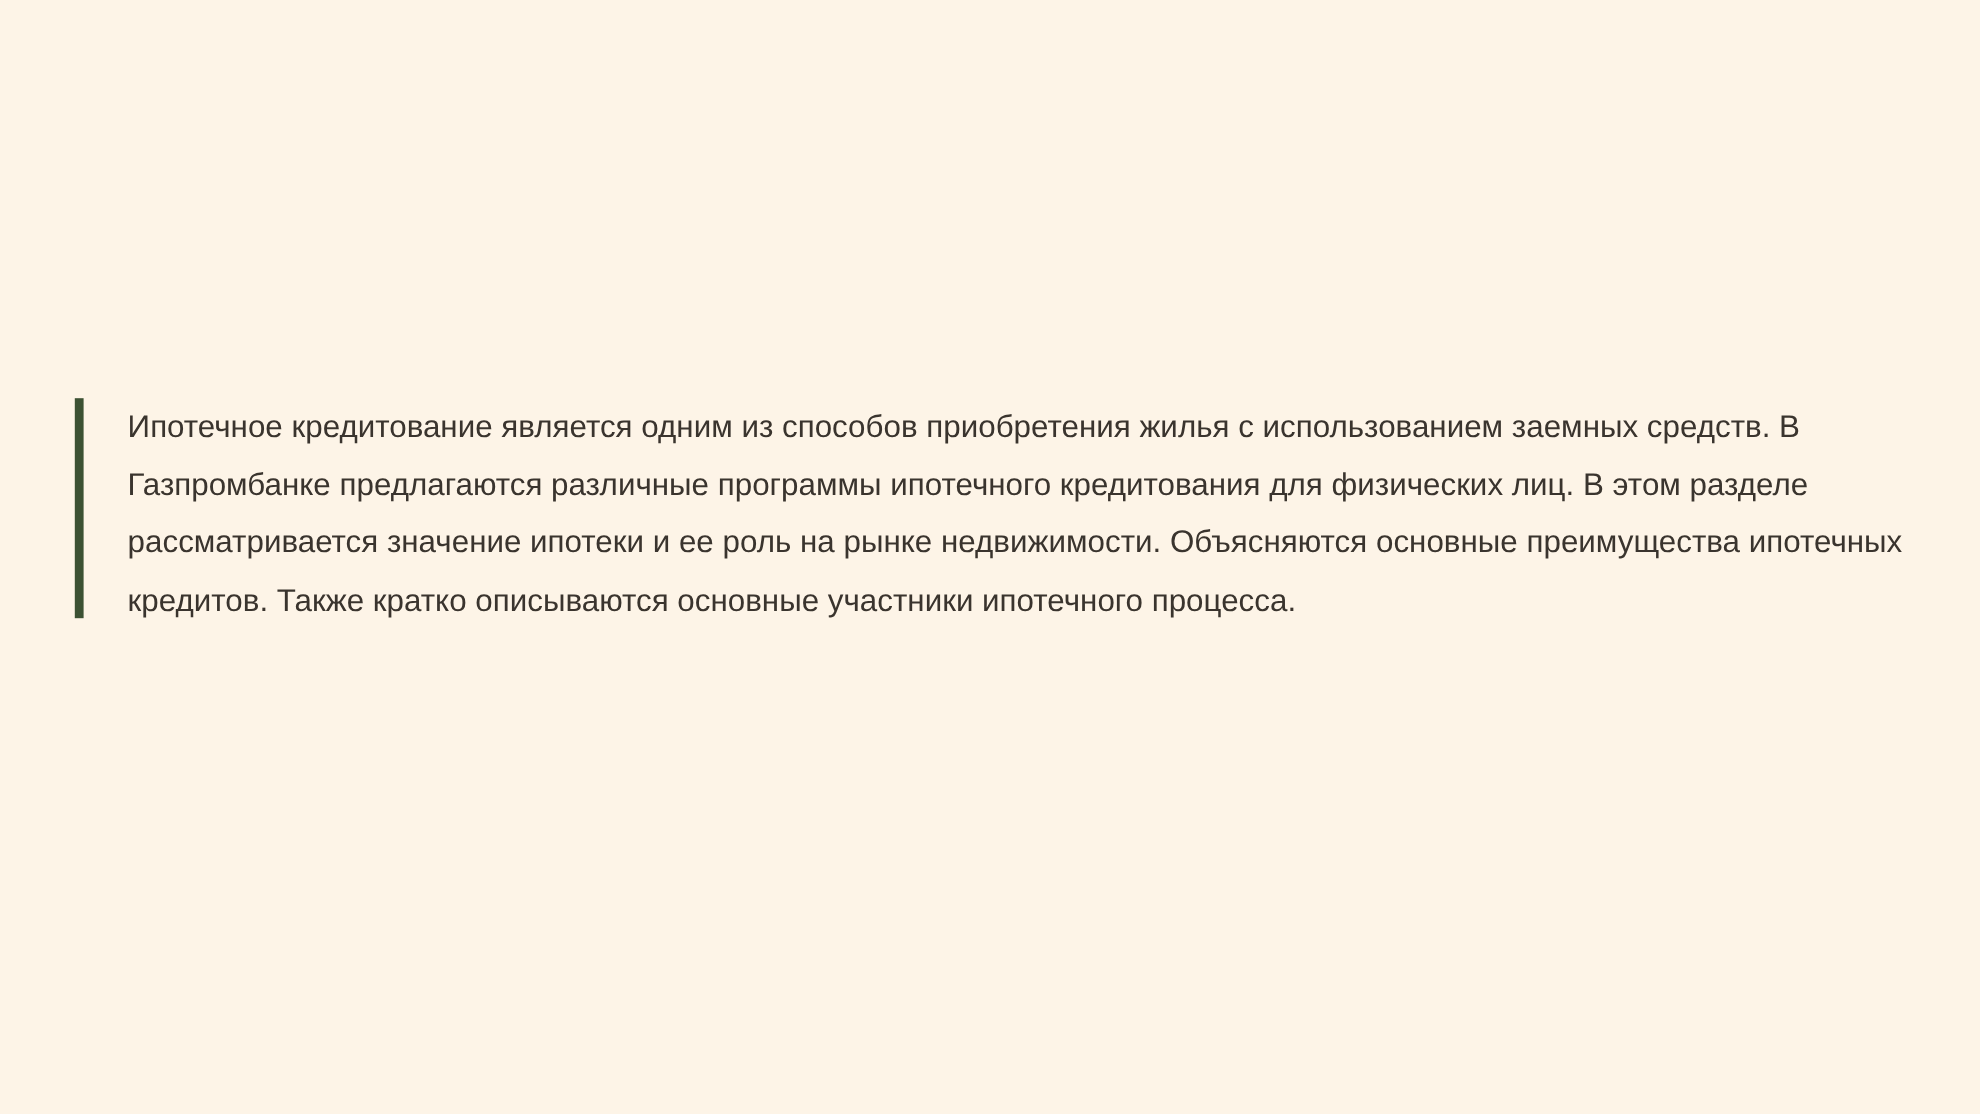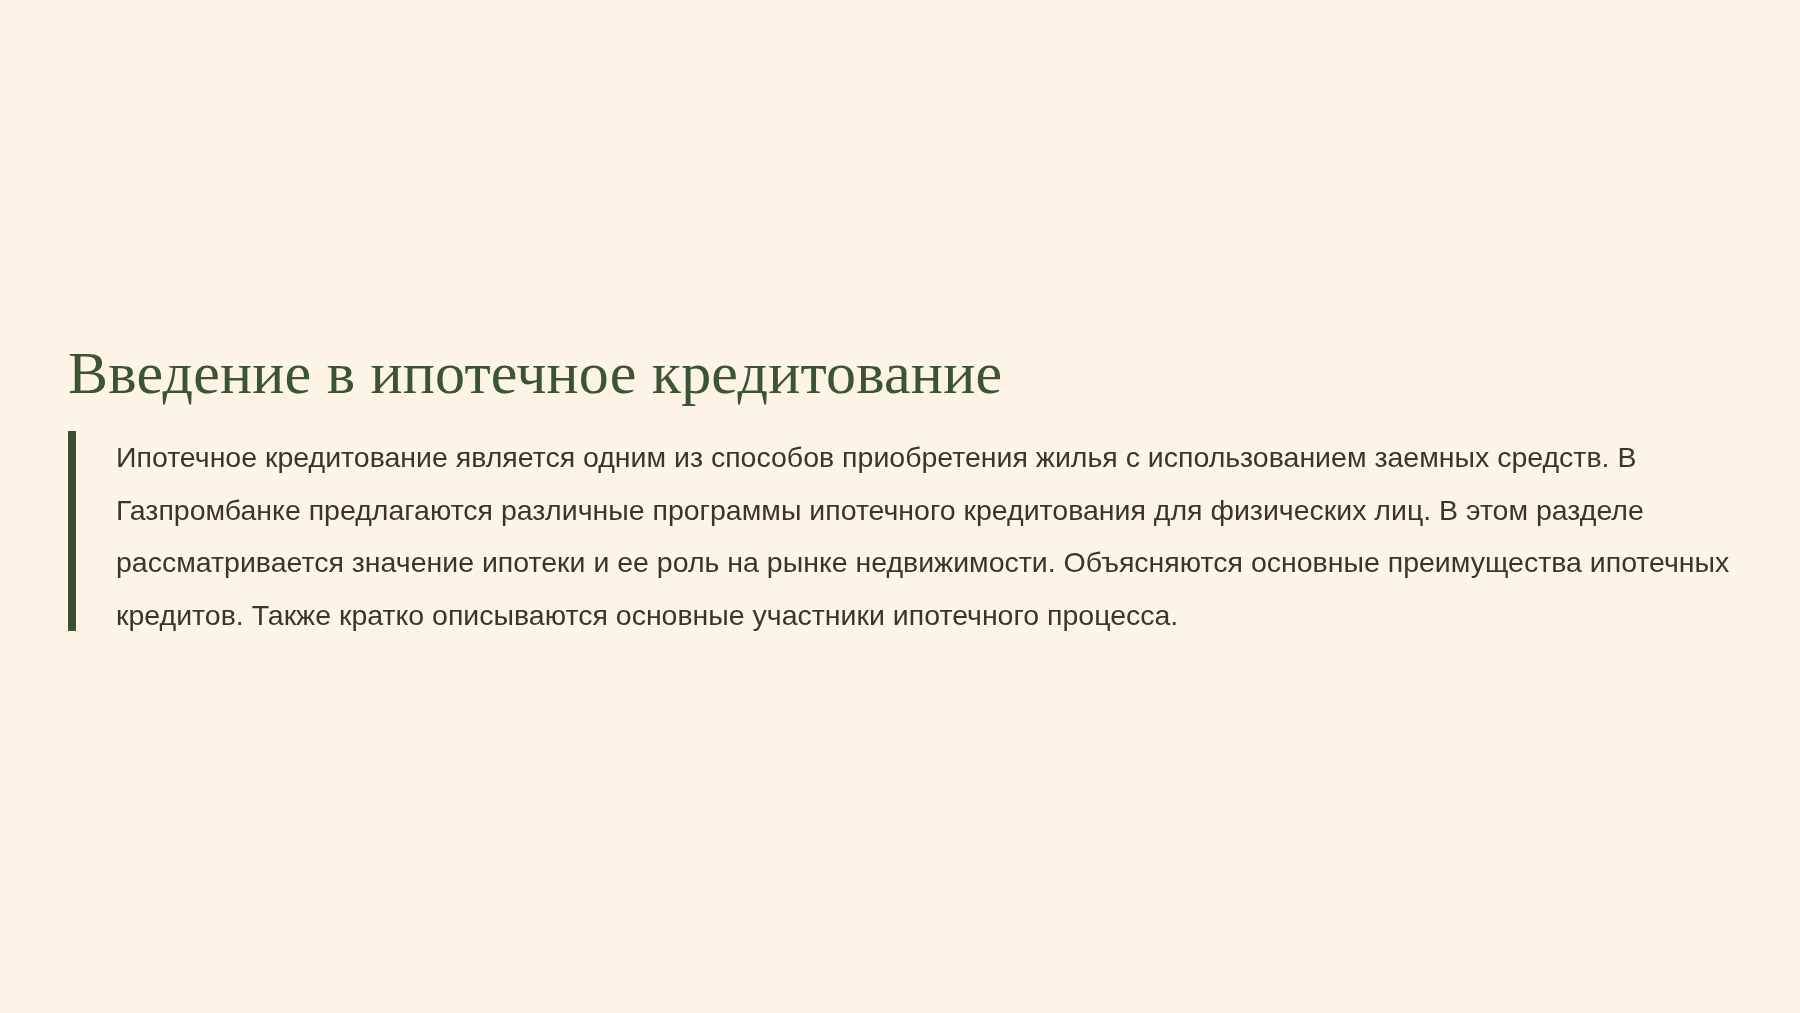--- a/index.html
+++ b/index.html
@@ -66,21 +66,20 @@
     text-align: left;
   }
 </style>
 </head>
 <body>
 
 <div class="slide">
 
   <div class="content-block">
 
-    <h1 class="slide-title">Введение в ипотечное кредитование</h1>
 
     <div class="body-wrap">
       <div class="accent-bar"></div>
       <p class="body-text">Ипотечное кредитование является одним из способов приобретения жилья с использованием заемных средств. В Газпромбанке предлагаются различные программы ипотечного кредитования для физических лиц. В этом разделе рассматривается значение ипотеки и ее роль на рынке недвижимости. Объясняются основные преимущества ипотечных кредитов. Также кратко описываются основные участники ипотечного процесса.</p>
     </div>
 
   </div>
 
 </div>
 

